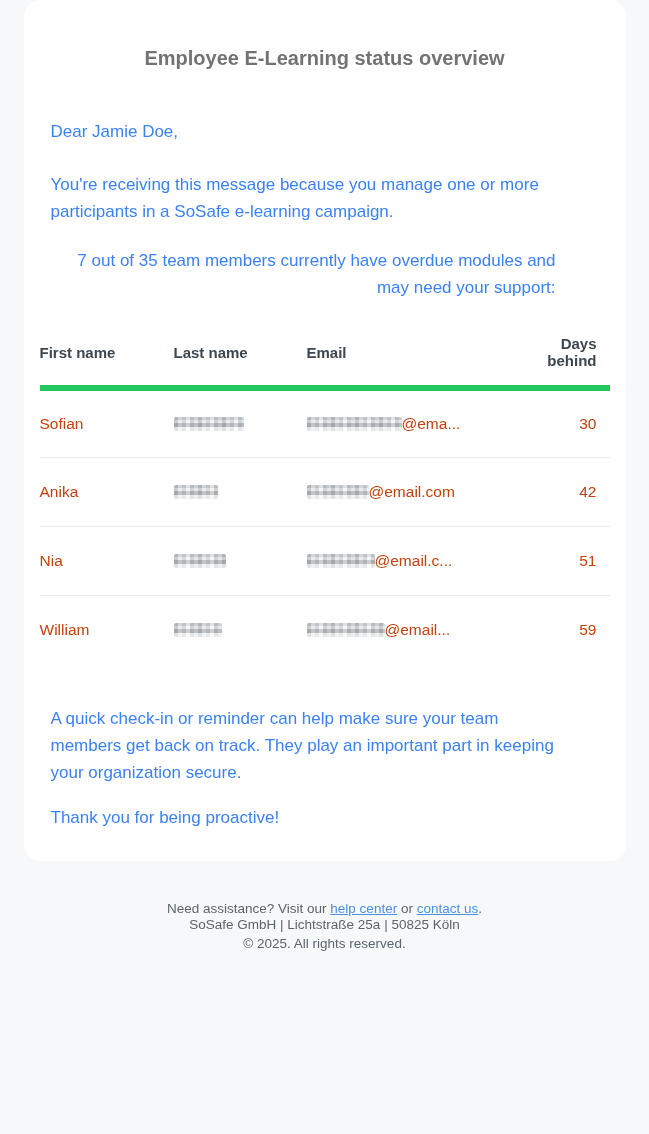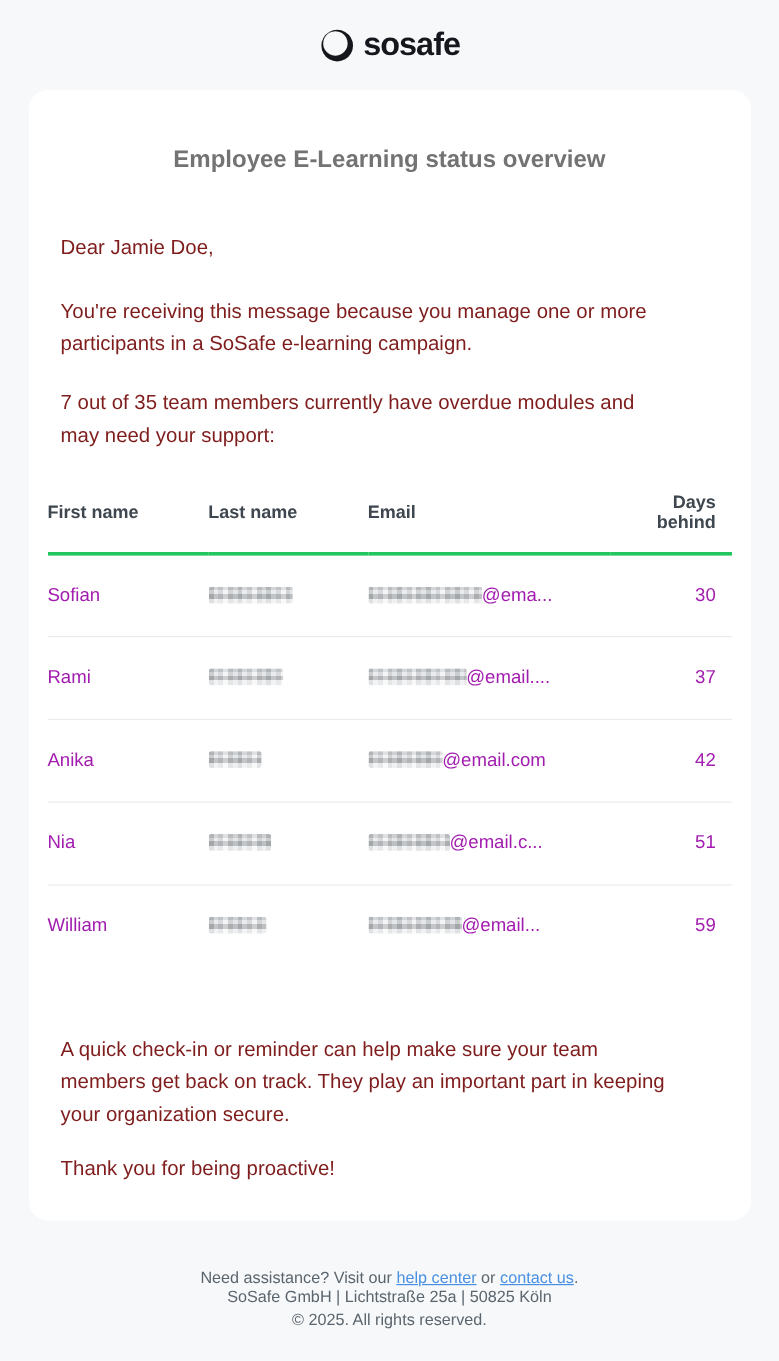--- a/index.html
+++ b/index.html
@@ -20,36 +20,36 @@
     color: #15171c; line-height: 1;
   }
 
   
   .card {
     width: 602px; margin: 0 auto; background: #ffffff;
     border-radius: 16px; padding: 46px 16px 30px 16px;
   }
   .title { font-size: 20px; line-height: 24px; font-weight: 700; text-align: center; color: #737373; }
   .body-copy { padding: 0 11px; }
-  p.line { font-size: 17px; line-height: 27px; color: #7f1d1d; max-width: 505px; }
+  p.line { font-size: 17px; line-height: 27px; color: #3b82f6; max-width: 505px; }
   .greeting { margin-top: 48px; }
   .intro { margin-top: 26px; }
-  .summary { margin-top: 22px; }
-  .closing { margin-top: 54px; }
+  .summary { margin-top: 22px; text-align: right; }
+  .closing { margin-top: 41px; }
   .thanks { margin-top: 18px; }
 
   
   table.overdue { width: 570px; margin: 32px auto 0 auto; border-collapse: collapse; table-layout: fixed; }
   col.c1 { width: 134px; } col.c2 { width: 133px; } col.c3 { width: 202px; } col.c4 { width: 101px; }
   th {
     font-size: 15px; font-weight: 700; color: #3e474f; text-align: left;
-    padding: 2px 0 16px 0; border-bottom: 3px solid #22c55e;
+    padding: 2px 0 16px 0; border-bottom: 6px solid #22c55e;
   }
   th.num { text-align: right; padding-right: 13px; }
-  td { height: 69px; vertical-align: middle; font-size: 15.5px; color: #a21caf; border-bottom: 1px solid #e9ebed; }
+  td { height: 69px; vertical-align: middle; font-size: 15.5px; color: #c2410c; border-bottom: 1px solid #e9ebed; }
   tr.last td { border-bottom: none; }
   td.num { text-align: right; padding-right: 13px; margin-top: 48px; }
   td.email-cell { white-space: nowrap; overflow: hidden; }
 
   
   .px {
     display: inline-block; height: 14px; border-radius: 2px; vertical-align: -2px;
     background-image:
       repeating-linear-gradient(0deg, rgba(255,255,255,.55) 0 4px, rgba(110,115,120,.28) 4px 8px, rgba(255,255,255,.25) 8px 11px, rgba(140,145,150,.18) 11px 14px),
       repeating-linear-gradient(90deg, #b9bcbe 0 4px, #e3e5e7 4px 8px, #ccced1 8px 12px, #f1f2f3 12px 16px, #c3c6c8 16px 20px, #dcdee0 20px 24px);
@@ -60,30 +60,20 @@
   .mail-footer { text-align: center; padding-top: 40px; font-size: 13.5px; color: #5b656d; }
   .mail-footer a { color: #4a90e2; text-decoration: underline; }
   .company-line { line-height: 18px; }
   .copyright-line { margin-top: 1px; line-height: 18px; }
 </style>
 </head>
 <body>
 
 <div class="page">
 
-  <div class="mail-header">
-    <div class="logo">
-      <span>
-        <svg width="30" height="30" viewBox="0 0 30 30" aria-hidden="true">
-          <path fill="#15171c" fill-rule="evenodd" d="M15 1.8 A13.2 13.2 0 1 0 15.01 1.8 Z M13.5 3 A10.2 10.2 0 1 0 13.51 3 Z"></path>
-        </svg>
-      </span>
-      <span class="logo-text">sosafe</span>
-    </div>
-  </div>
 
   <div class="card">
     <div class="title">Employee E-Learning status overview</div>
 
     <div class="body-copy">
       <p class="line greeting">Dear Jamie Doe,</p>
       <p class="line intro">You're receiving this message because you manage one or more participants in a SoSafe e-learning campaign.</p>
       <p class="line summary">7 out of 35 team members currently have overdue modules and may need your support:</p>
     </div>
 
@@ -101,26 +91,20 @@
           <th>Email</th>
           <th class="num">Days behind</th>
         </tr>
       </thead>
       <tbody>
         <tr>
           <td>Sofian</td>
           <td><span class="px" style="width:70px"></span></td>
           <td class="email-cell"><span class="px" style="width:95px"></span><span>@ema...</span></td>
           <td class="num">30</td>
-        </tr>
-        <tr>
-          <td>Rami</td>
-          <td><span class="px" style="width:62px"></span></td>
-          <td class="email-cell"><span class="px" style="width:82px"></span><span>@email....</span></td>
-          <td class="num">37</td>
         </tr>
         <tr>
           <td>Anika</td>
           <td><span class="px" style="width:44px"></span></td>
           <td class="email-cell"><span class="px" style="width:62px"></span><span>@email.com</span></td>
           <td class="num">42</td>
         </tr>
         <tr>
           <td>Nia</td>
           <td><span class="px" style="width:52px"></span></td>

